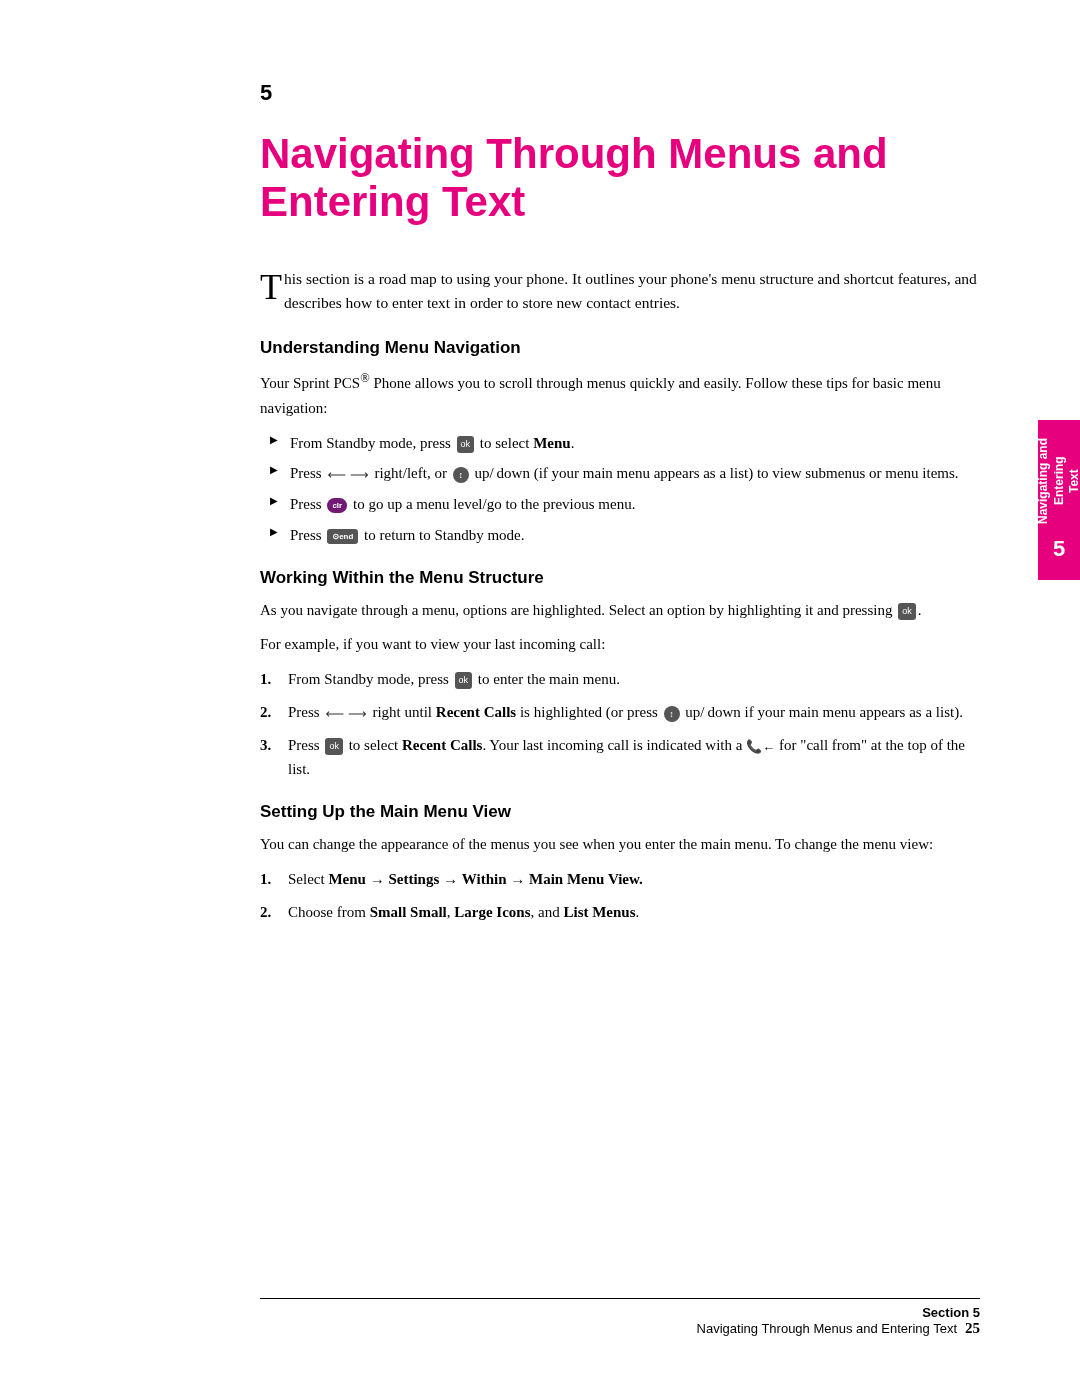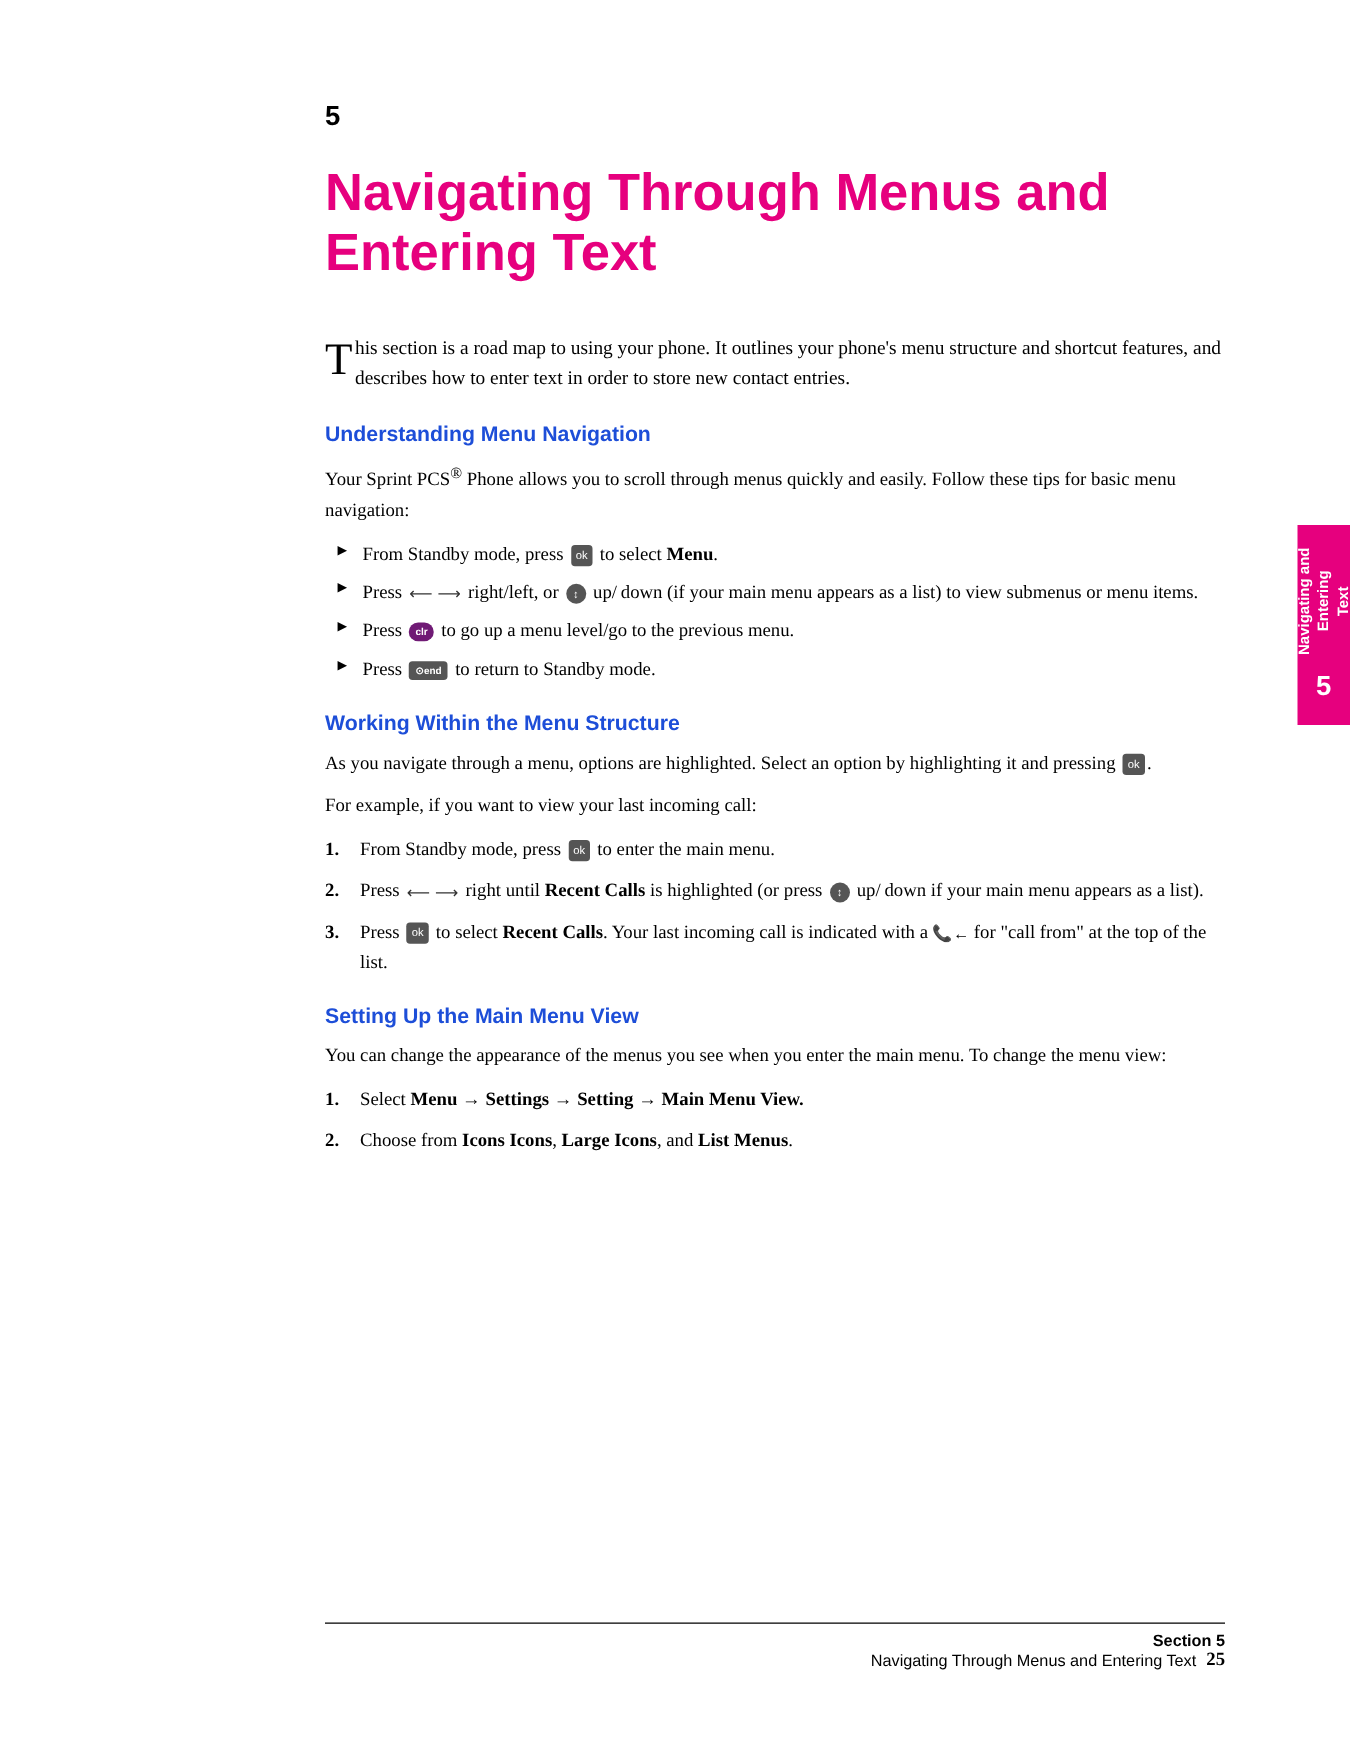--- a/index.html
+++ b/index.html
@@ -61,21 +61,21 @@
       float: left;
       line-height: 1;
       margin-right: 2px;
       margin-top: 2px;
     }
 
     .section-heading {
       font-family: 'Arial', sans-serif;
       font-size: 17px;
       font-weight: bold;
-      color: #1d4ed8;
+      color: #000000;
       margin-top: 20px;
       margin-bottom: 10px;
     }
 
     .body-text {
       font-size: 15px;
       line-height: 1.65;
       color: #000;
       margin-bottom: 10px;
     }
@@ -366,24 +366,24 @@
 
     <h2 class="section-heading">Setting Up the Main Menu View</h2>
 
     <p class="body-text">
       You can change the appearance of the menus you see when you enter the
       main menu. To change the menu view:
     </p>
 
     <ol class="numbered-list">
       <li>
-        Select <strong>Menu</strong> → <strong>Settings</strong> → <strong>Setting</strong> → <strong>Main Menu View.</strong>
-      </li>
-      <li>
-        Choose from <strong>Icons Icons</strong>, <strong>Large Icons</strong>, and <strong>List Menus</strong>.
+        Select <strong>Menu</strong> → <strong>Settings</strong> → <strong>Within</strong> → <strong>Main Menu View.</strong>
+      </li>
+      <li>
+        Choose from <strong>Small Small</strong>, <strong>Large Icons</strong>, and <strong>List Menus</strong>.
       </li>
     </ol>
 
   </div>
 
   <div class="sidebar-tab">
     <div class="sidebar-tab-text">
       Navigating and<br>Entering<br>Text
     </div>
     <div class="sidebar-tab-number">5</div>

